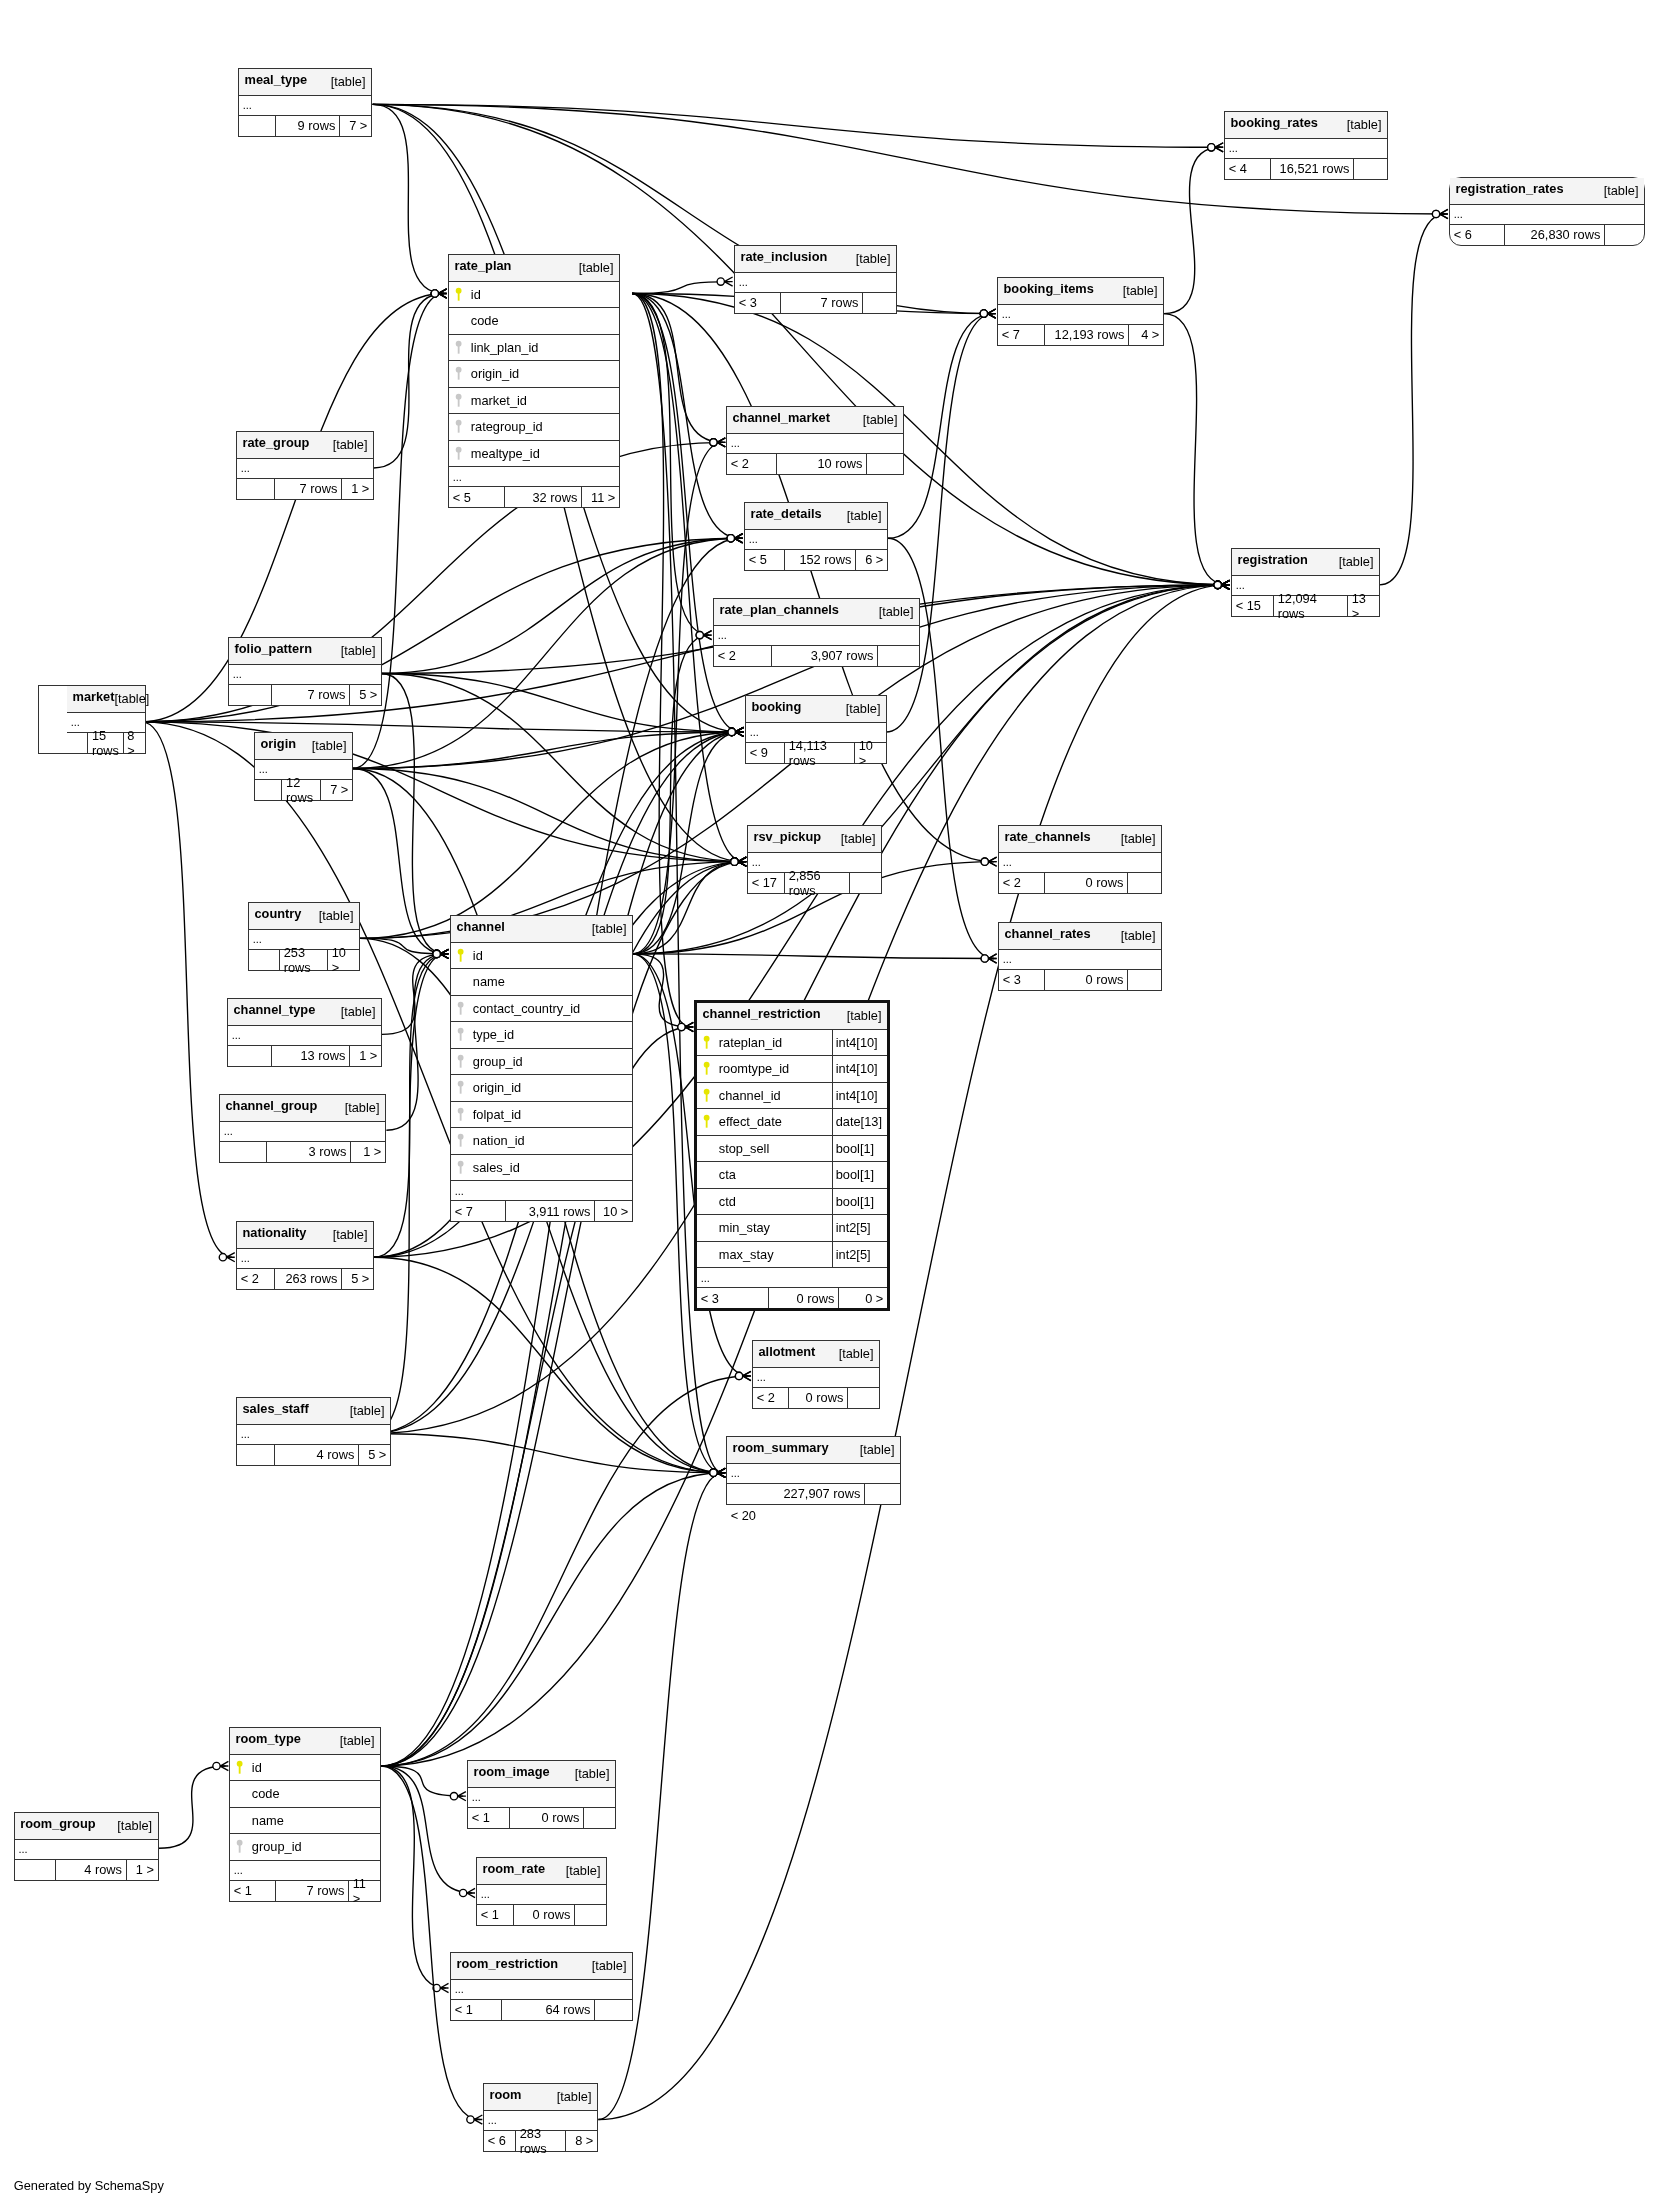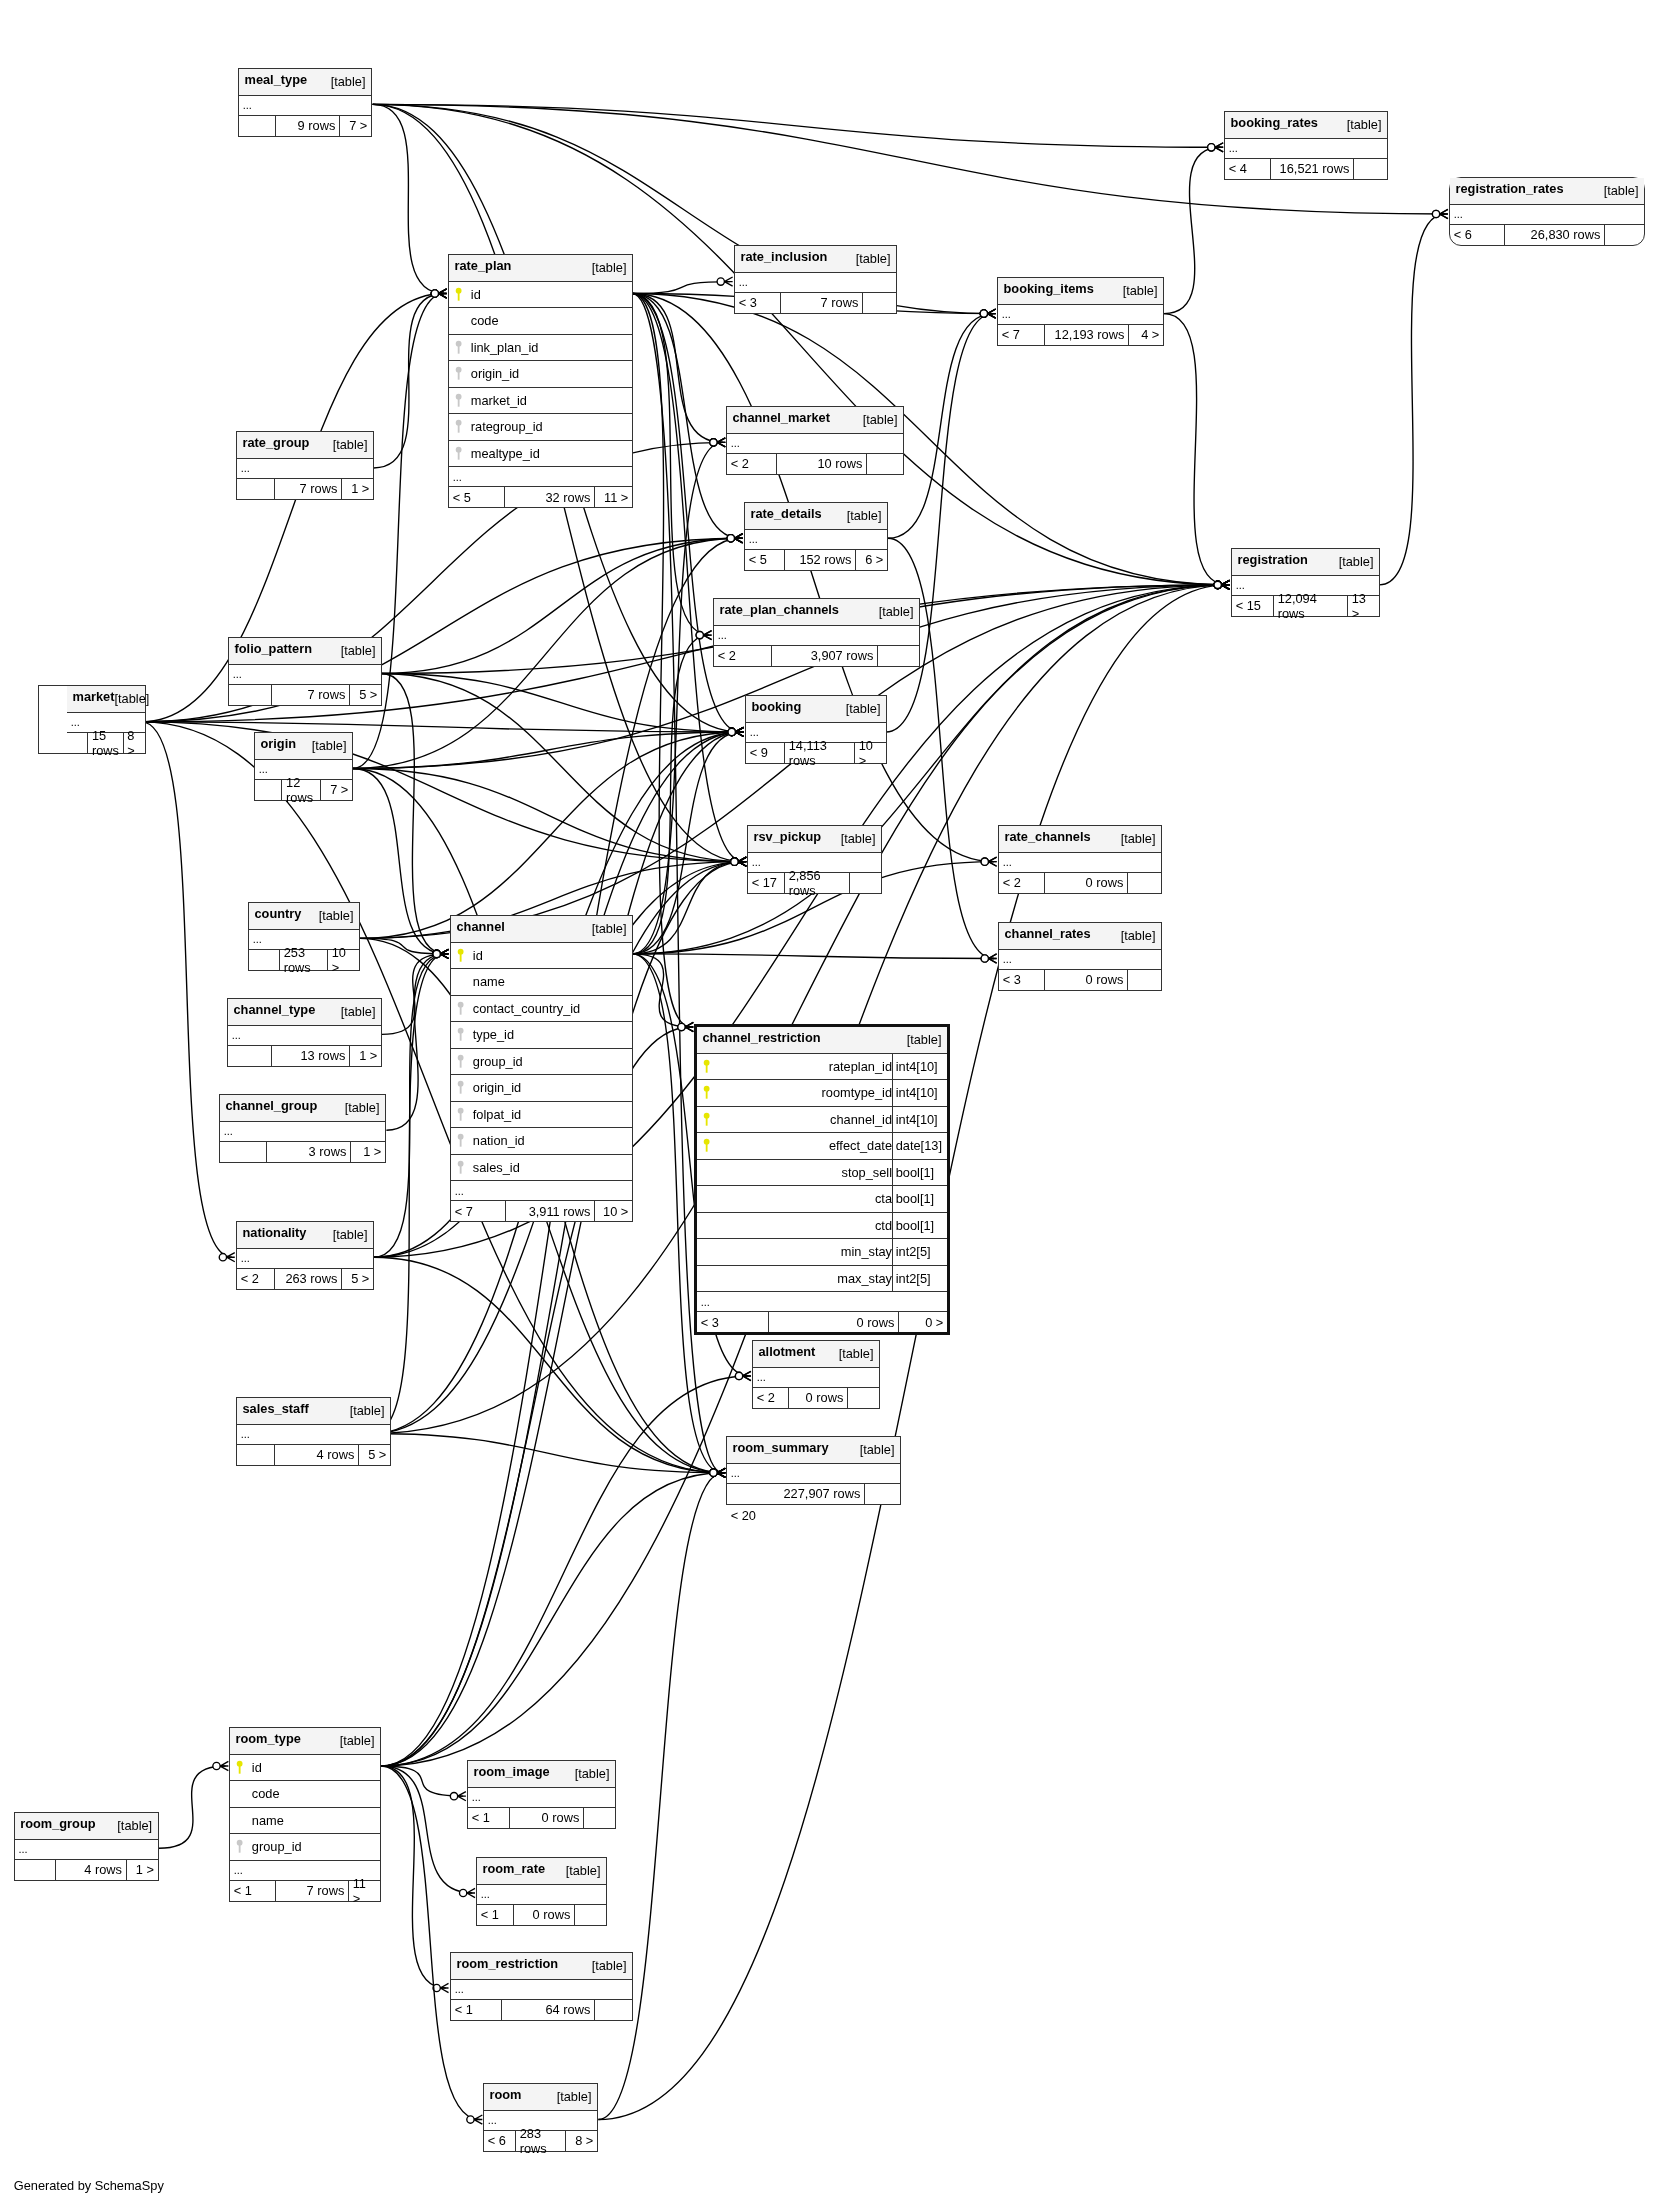--- a/index.html
+++ b/index.html
@@ -630,21 +630,21 @@
         <span class="nm">room</span>
         <span class="kind">[table]</span>
       </div>
       <div class="ell">...</div>
       <div class="foot">
         <div class="par" style="width: 32px;">&lt; 6</div>
         <div class="rows">283 rows</div>
         <div class="chi" style="width: 31px;">8 &gt;</div>
       </div>
     </div>
-    <div class="tbl" style="left: 448px; top: 254px; width: 185px;">
+    <div class="tbl" style="left: 448px; top: 254px; width: 172px;">
       <div class="hdr">
         <span class="nm">rate_plan</span>
         <span class="kind">[table]</span>
       </div>
       <div class="row">
         <span class="key">
           <svg class="keyic" width="7.3" height="14.6" viewBox="0 0 8 16">
             <circle cx="4" cy="4" r="3.2" fill="#e6e600"></circle>
             <rect x="3" y="6" width="2" height="9" fill="#e6e600"></rect>
           </svg>
@@ -826,21 +826,21 @@
         </span>
         <span class="cname">group_id</span>
       </div>
       <div class="ell">...</div>
       <div class="foot">
         <div class="par" style="width: 46px;">&lt; 1</div>
         <div class="rows">7 rows</div>
         <div class="chi" style="width: 31px;">11 &gt;</div>
       </div>
     </div>
-    <div class="tbl focus" style="left: 694px; top: 1024px; width: 256px; text-align: right;">
+    <div class="tbl focus" style="left: 694px; top: 1000px; width: 196px;">
       <div class="hdr">
         <span class="nm">channel_restriction</span>
         <span class="kind">[table]</span>
       </div>
       <div class="row">
         <span class="key">
           <svg class="keyic" width="7.3" height="14.6" viewBox="0 0 8 16">
             <circle cx="4" cy="4" r="3.2" fill="#e6e600"></circle>
             <rect x="3" y="6" width="2" height="9" fill="#e6e600"></rect>
           </svg>

